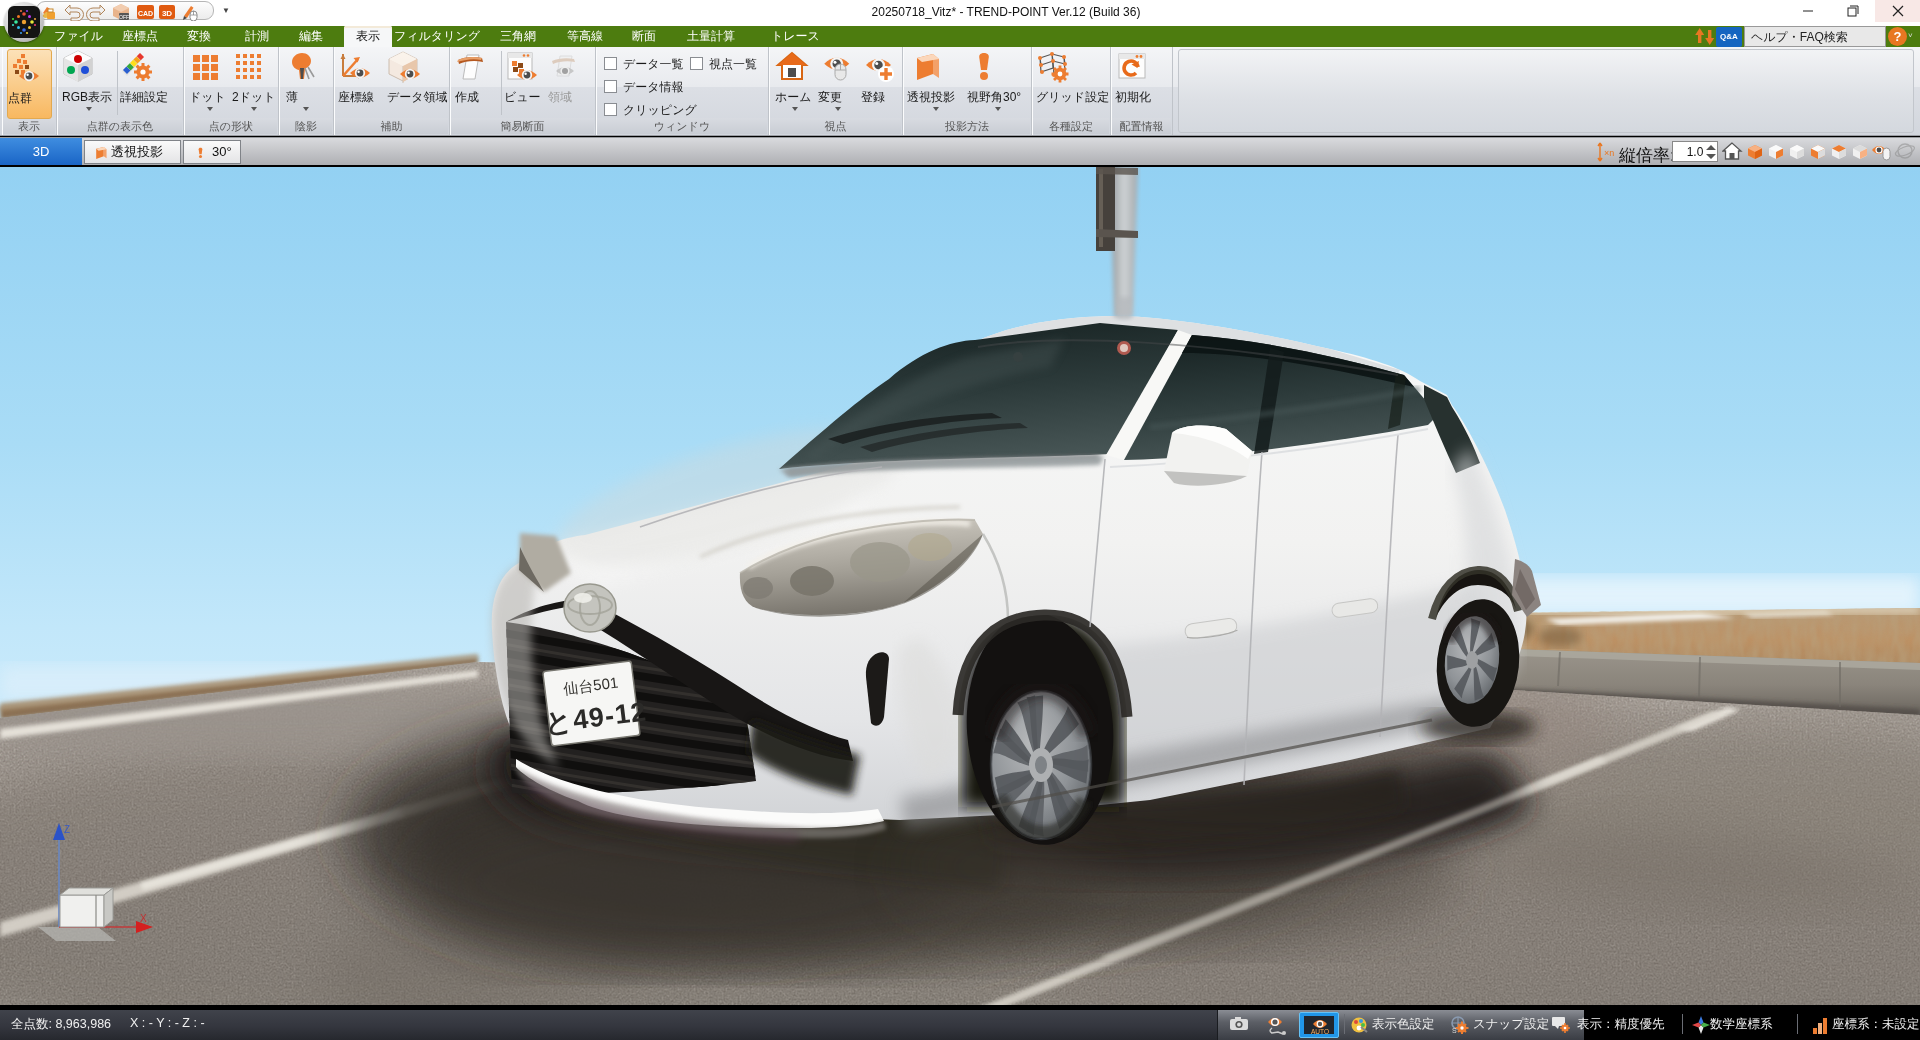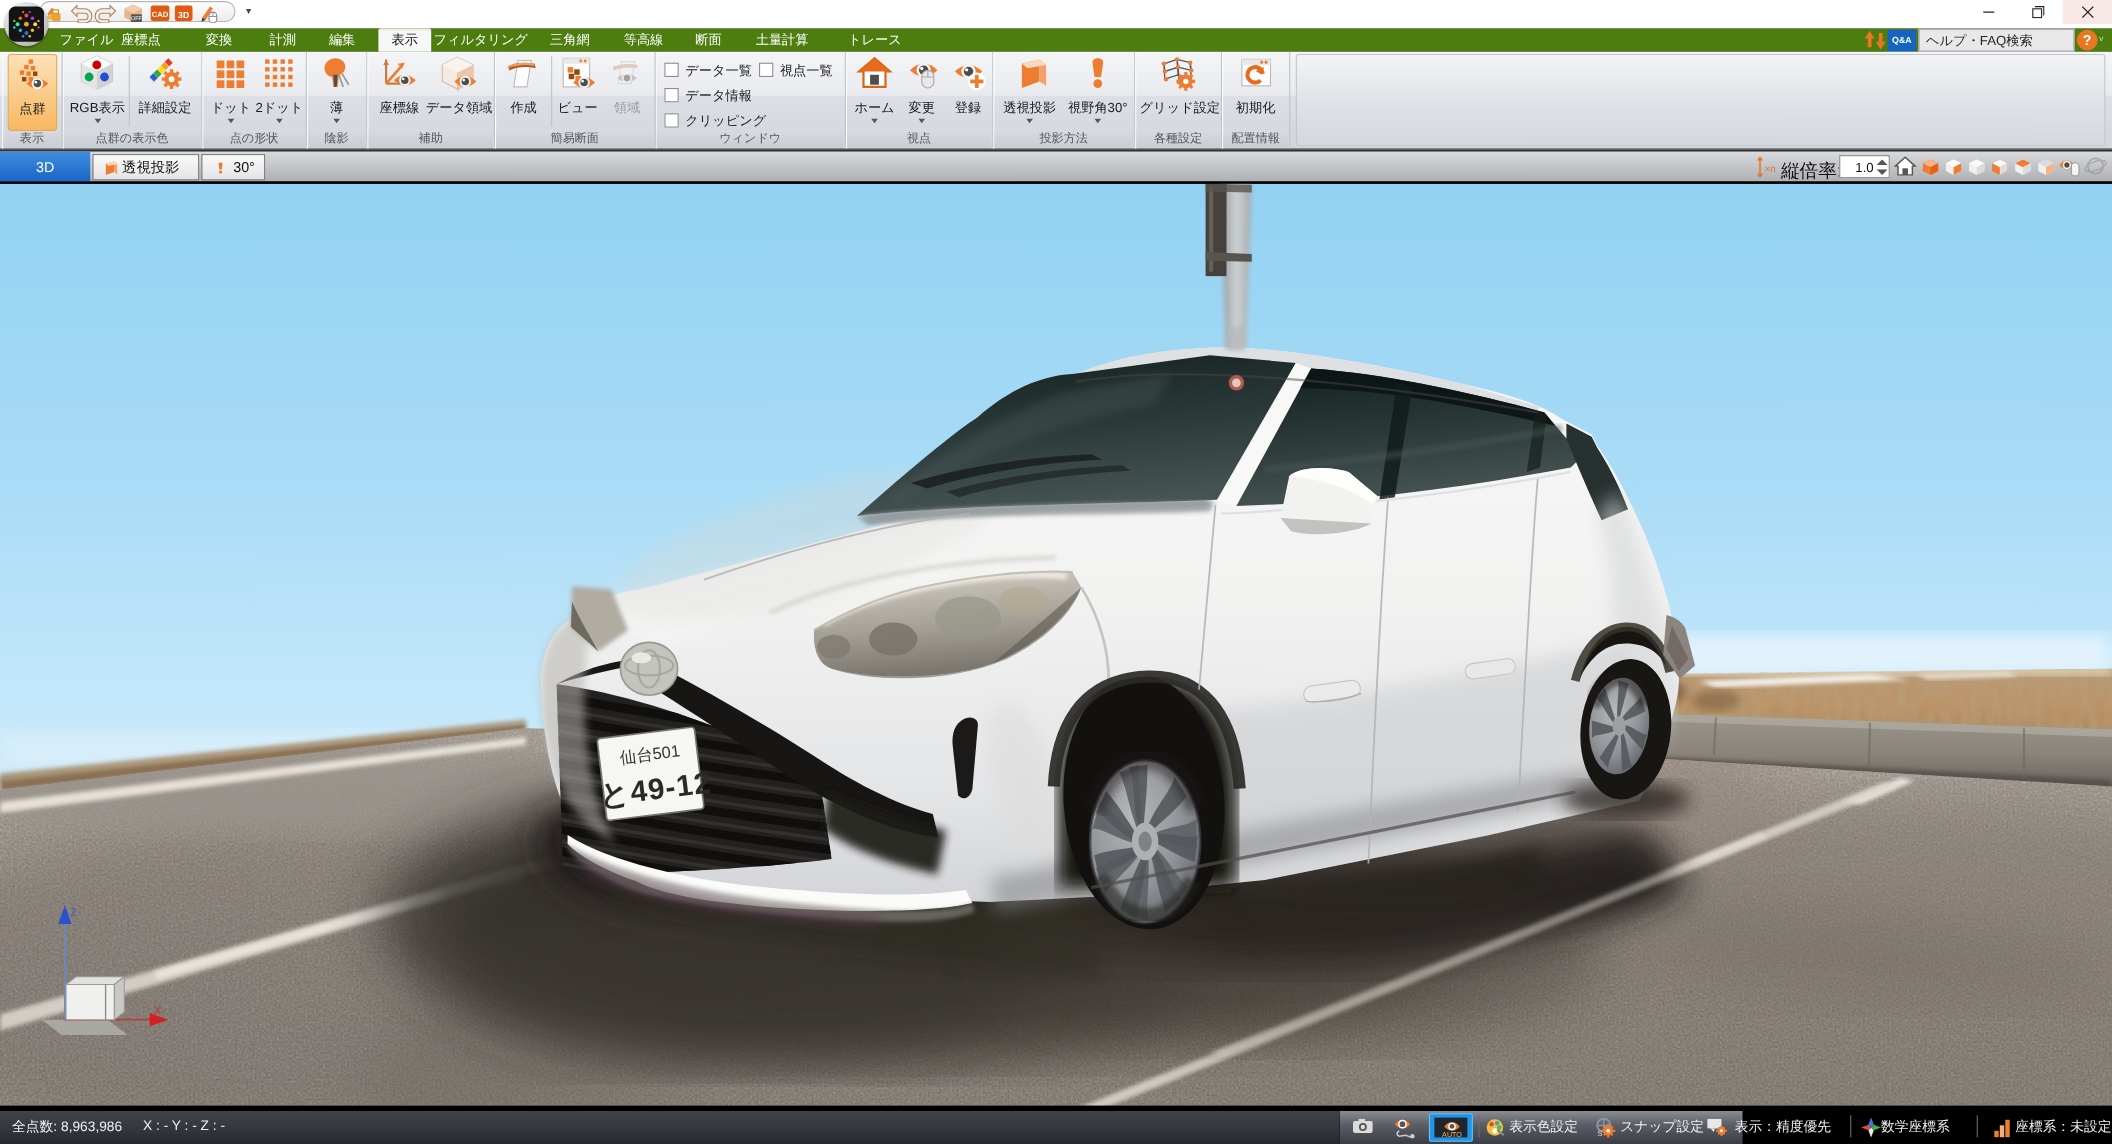--- a/index.html
+++ b/index.html
@@ -23,21 +23,21 @@
 
 #qa{position:absolute;left:1716px;top:1px;width:26px;height:20px;background:#1565c0;border-radius:2px;color:#fff;font-size:8px;font-weight:bold;text-align:center;line-height:20px}
 #searchbox{position:absolute;left:1744px;top:0;width:142px;height:21px;background:#e8e8e8;border:1px solid #999;font-size:12px;color:#222;line-height:21px;padding-left:6px}
 #helpbtn{position:absolute;left:1888px;top:1px;width:19px;height:19px;border-radius:50%;background:#e87722;color:#fff;font-weight:bold;font-size:13px;text-align:center;line-height:20px}
 #helpdd{position:absolute;left:1908px;top:5px;font-size:8px;color:#ddd}
 #updn{position:absolute;left:1694px;top:2px}
 
 #ribbon{position:absolute;left:0;top:47px;width:1920px;height:89px;background:linear-gradient(#f4f5f7 0%,#e8eaee 45%,#dcdfe5 46%,#d2d6dd 100%);border-bottom:1px solid #9a9da3}
 .rgroup{position:absolute;top:0;height:88px;border-right:1px solid #bfc3c9;box-shadow:inset 1px 0 0 #fbfcfd}
 .rglabel{position:absolute;left:1px;right:1px;bottom:1px;height:16px;font-size:11px;color:#555;text-align:center;line-height:16px;background:linear-gradient(#d8dbe1,#c9cdd4)}
-.rbtn{position:absolute;top:2px;height:70px;text-align:center}
+.rbtn{position:absolute;top:2px;height:70px;}
 .rbtn .ric{display:block;margin:1px auto 0}
 .rbtn .rlab{display:block;font-size:12px;color:#1a1a1a;margin-top:1px;white-space:nowrap}
 .rbtn .dd{display:block;margin:1px auto 0;width:0;height:0;border-left:3px solid transparent;border-right:3px solid transparent;border-top:4px solid #555}
 .vsep{position:absolute;top:4px;bottom:20px;width:1px;background:#bfc3c9}
 .chk{position:absolute;width:13px;height:13px;background:#fff;border:1px solid #8a8d92}
 .chklab{position:absolute;font-size:12px;color:#1a1a1a;white-space:nowrap}
 
 #tabbar{position:absolute;left:0;top:137px;width:1920px;height:28px;background:linear-gradient(#d9dadd,#aeafb3);border-top:1px solid #97999d}
 #tab3d{position:absolute;left:0;top:0;width:82px;height:28px;background:linear-gradient(#3f8de0,#1863c5);color:#fff;font-size:13px;text-align:center;line-height:28px}
 .tbtn{position:absolute;top:2px;height:24px;background:linear-gradient(#fafafa,#e4e4e6);border:1px solid #808388;font-size:13px;color:#111;line-height:22px}
@@ -95,20 +95,21 @@
               <circle cx="13" cy="27" r="1.1" fill="#3a9ae8"></circle>
               <circle cx="19" cy="27" r="1.1" fill="#e8d03a"></circle>
               <circle cx="5" cy="13" r="1.1" fill="#46d83a"></circle>
               <circle cx="5" cy="19" r="1.1" fill="#3ad8c8"></circle>
               <circle cx="27" cy="13" r="1.1" fill="#e8a03a"></circle>
               <circle cx="27" cy="19" r="1.1" fill="#e83a6a"></circle>
             </g>
           </svg>
 </div>
       </div>
+  <div id="title">20250718_Vitz* - TREND-POINT Ver.12 (Build 36)</div>
   <div class="wbtn" id="btnmin">
         <svg width="12" height="12">
           <path d="M1 6h10" stroke="#222" stroke-width="1"></path>
         </svg>
       </div>
   <div class="wbtn" id="btnmax">
         <svg width="12" height="12">
           <path d="M3 1h8v8" fill="none" stroke="#222"></path>
           <rect x="1" y="3" width="8" height="8" fill="#fff" stroke="#222"></rect>
         </svg>
@@ -151,21 +152,21 @@
             <path d="M3 12l3 2-4 2Z" fill="#444"></path>
             <rect x="9" y="7" width="7" height="10" rx="3.5" fill="#fff" stroke="#888"></rect>
             <path d="M12.5 7v4M9 11h7" stroke="#888" stroke-width=".8"></path>
           </g>
 </svg>
       </div>
   <div id="qatarrow">▼</div>
 </div>
 <div id="menubar">
   <div class="mitem" style="left:54px">ファイル</div>
-  <div class="mitem" style="left:110px">座標点</div>
+  <div class="mitem" style="left:122px">座標点</div>
   <div class="mitem" style="left:187px">変換</div>
   <div class="mitem" style="left:245px">計測</div>
   <div class="mitem" style="left:299px">編集</div>
   <div id="mtab">表示</div>
   <div class="mitem" style="left:394px">フィルタリング</div>
   <div class="mitem" style="left:500px">三角網</div>
   <div class="mitem" style="left:567px">等高線</div>
   <div class="mitem" style="left:632px">断面</div>
   <div class="mitem" style="left:687px">土量計算</div>
   <div class="mitem" style="left:771px">トレース</div>

